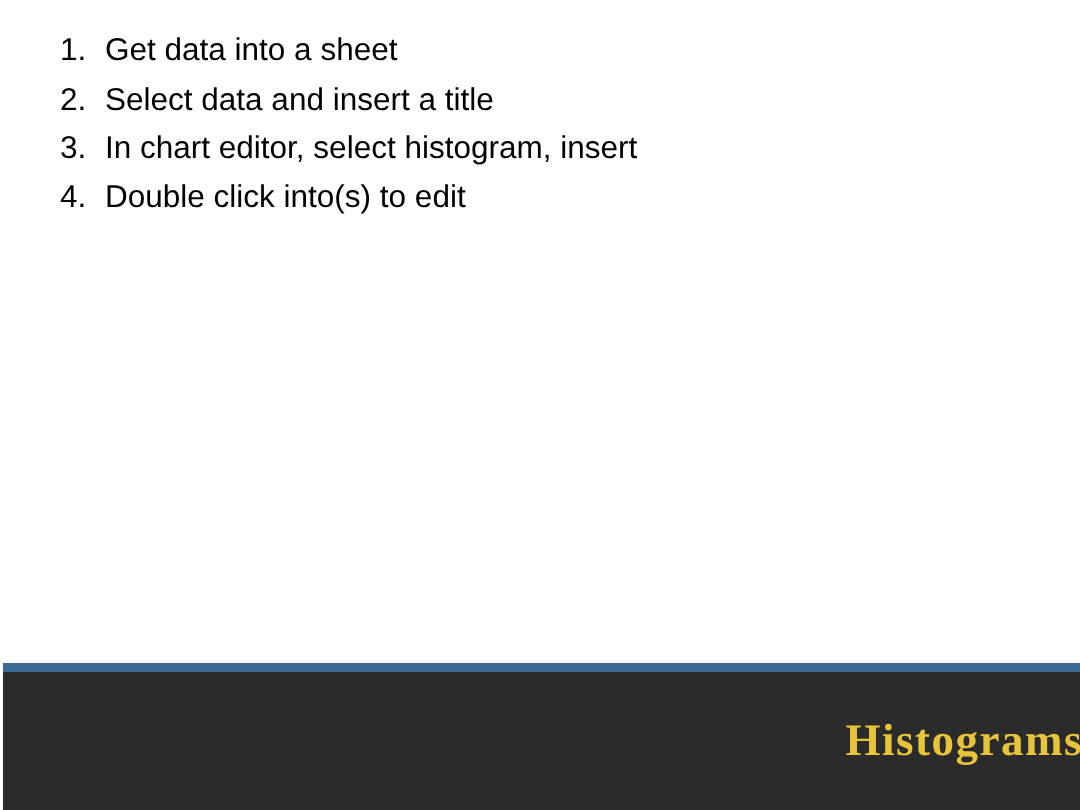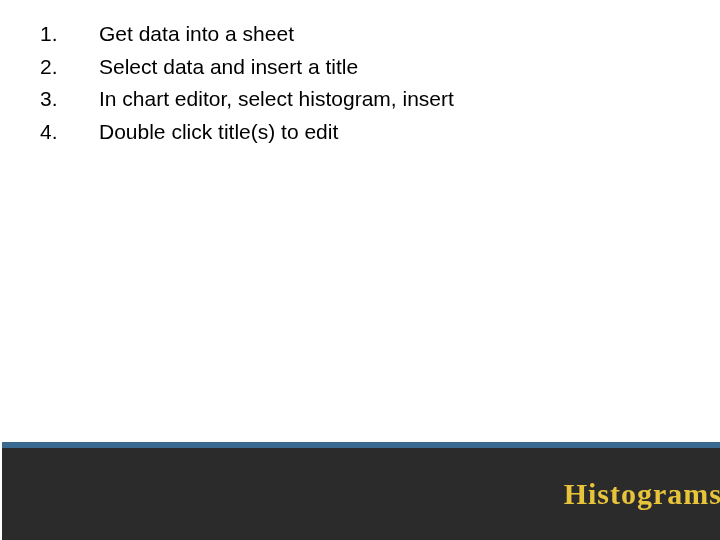--- a/index.html
+++ b/index.html
@@ -28,21 +28,20 @@
       color: #000000;
       line-height: 1.55;
     }
     .list-number {
       width: 30px;
       flex-shrink: 0;
       text-align: left;
     }
     .list-text {
       flex: 1;
-      margin-left: 29px;
     }
     .footer {
       position: absolute;
       bottom: 0;
       left: 2px;
       width: 100%;
       height: 92px;
       background: #2b2b2b;
       display: flex;
       align-items: center;
@@ -77,20 +76,20 @@
     <li class="list-item">
       <span class="list-number">2.</span>
       <span class="list-text">Select data and insert a title</span>
     </li>
     <li class="list-item">
       <span class="list-number">3.</span>
       <span class="list-text">In chart editor, select histogram, insert</span>
     </li>
     <li class="list-item">
       <span class="list-number">4.</span>
-      <span class="list-text">Double click title(s) to edit</span>
+      <span class="list-text">Double click into(s) to edit</span>
     </li>
   </ol>
 </div>
 
 <div class="footer">
   <div class="footer-title">Histograms</div>
 </div>
 
 </body></html>

